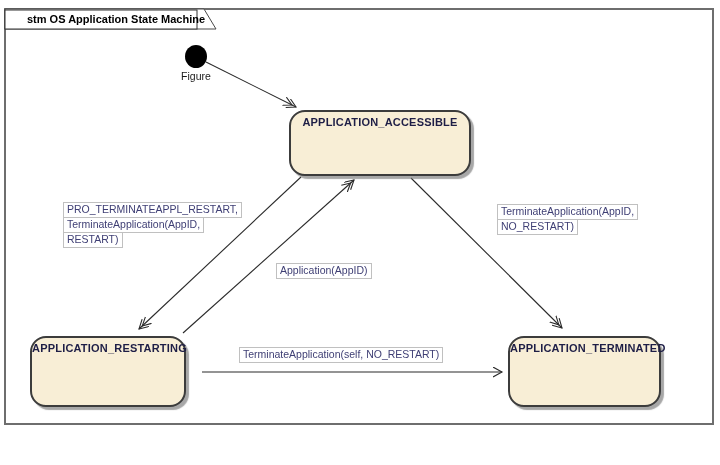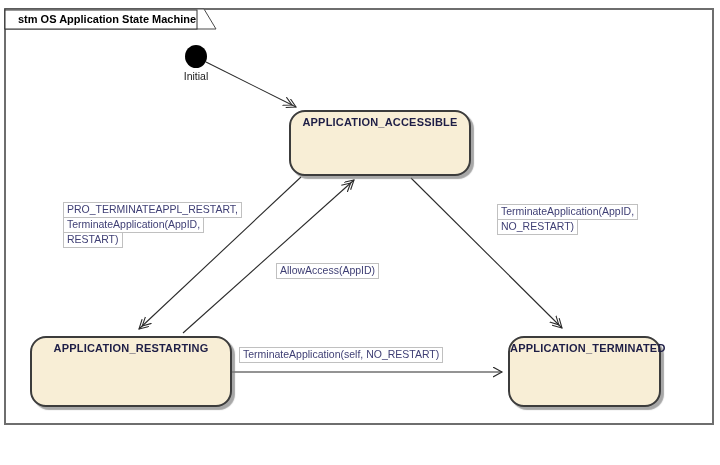--- a/index.html
+++ b/index.html
@@ -18,21 +18,21 @@
     font-family:"Liberation Sans","DejaVu Sans",sans-serif;
   }
   .page{position:absolute;left:0;top:0;width:720px;height:465px;background:#fff;}
 
   
   .frame{
     position:absolute;left:4px;top:8px;width:710px;height:417px;
     border:2px solid var(--frame-border);background:transparent;
   }
   .frame-tab-text{
-    position:absolute;left:5px;top:9px;width:193px;height:38px;
+    position:absolute;left:14px;top:9px;width:193px;height:38px;
     line-height:20px;padding-left:13px;
     font-size:11px;font-weight:bold;color:#000;
     white-space:nowrap;z-index:4;
   }
 
   
   svg.edges{position:absolute;left:0;top:0;width:720px;height:465px;z-index:2;}
 
   
   .initial-node{
@@ -49,21 +49,21 @@
     position:absolute;z-index:3;
     background:var(--state-fill);
     border:2px solid var(--state-border);
     border-radius:16px;
     box-shadow:3px 3px 1px rgba(120,120,120,0.65);
     text-align:center;padding-top:4px;
     font-size:11px;font-weight:bold;color:var(--state-title);
     letter-spacing:0.2px;white-space:nowrap;
   }
   .state-accessible{left:289px;top:110px;width:182px;height:66px;}
-  .state-restarting{left:30px;top:336px;width:202px;height:71px;}
+  .state-restarting{left:30px;top:336px;width:156px;height:71px;}
   .state-terminated{left:508px;top:336px;width:153px;height:71px;}
 
   
   .edge-label{position:absolute;z-index:3;}
   .edge-label span{
     display:block;width:-moz-fit-content;width:fit-content;
     background:#fff;border:1px solid var(--label-border);
     padding:0 3px 1px 3px;
     font-size:10.5px;line-height:13px;color:var(--label-text);
     white-space:nowrap;margin-top:-1px;text-align:right;
@@ -105,40 +105,40 @@
     <line x1="206" y1="62" x2="296" y2="107" stroke="#2A2A2A" stroke-width="1.1" marker-end="url(#arrowOpenDouble)"></line>
     <line x1="301" y1="177" x2="139" y2="329" stroke="#2A2A2A" stroke-width="1.1" marker-end="url(#arrowOpenDouble)"></line>
     <line x1="183" y1="333" x2="354" y2="180" stroke="#2A2A2A" stroke-width="1.1" marker-end="url(#arrowOpenDouble)"></line>
     <line x1="411" y1="178" x2="562" y2="328" stroke="#2A2A2A" stroke-width="1.1" marker-end="url(#arrowOpenDouble)"></line>
     <line x1="202" y1="372" x2="502" y2="372" stroke="#2A2A2A" stroke-width="1.1" marker-end="url(#arrowOpen)"></line>
   </svg>
 
   <div class="frame-tab-text">stm OS Application State Machine</div>
 
   <div class="initial-node"></div>
-  <div class="initial-label">Initial</div>
+  <div class="initial-label">Figure</div>
 
   <div class="state state-accessible">
     <span>APPLICATION_ACCESSIBLE</span>
   </div>
   <div class="state state-restarting">
     <span>APPLICATION_RESTARTING</span>
   </div>
   <div class="state state-terminated">
     <span>APPLICATION_TERMINATED</span>
   </div>
 
   <div class="edge-label label-left">
     <span>PRO_TERMINATEAPPL_RESTART,</span>
     <span>TerminateApplication(AppID,</span>
     <span>RESTART)</span>
   </div>
 
   <div class="edge-label label-middle">
-    <span>AllowAccess(AppID)</span>
+    <span>Application(AppID)</span>
   </div>
 
   <div class="edge-label label-right">
     <span>TerminateApplication(AppID,</span>
     <span>NO_RESTART)</span>
   </div>
 
   <div class="edge-label label-bottom">
     <span>TerminateApplication(self, NO_RESTART)</span>
   </div>

